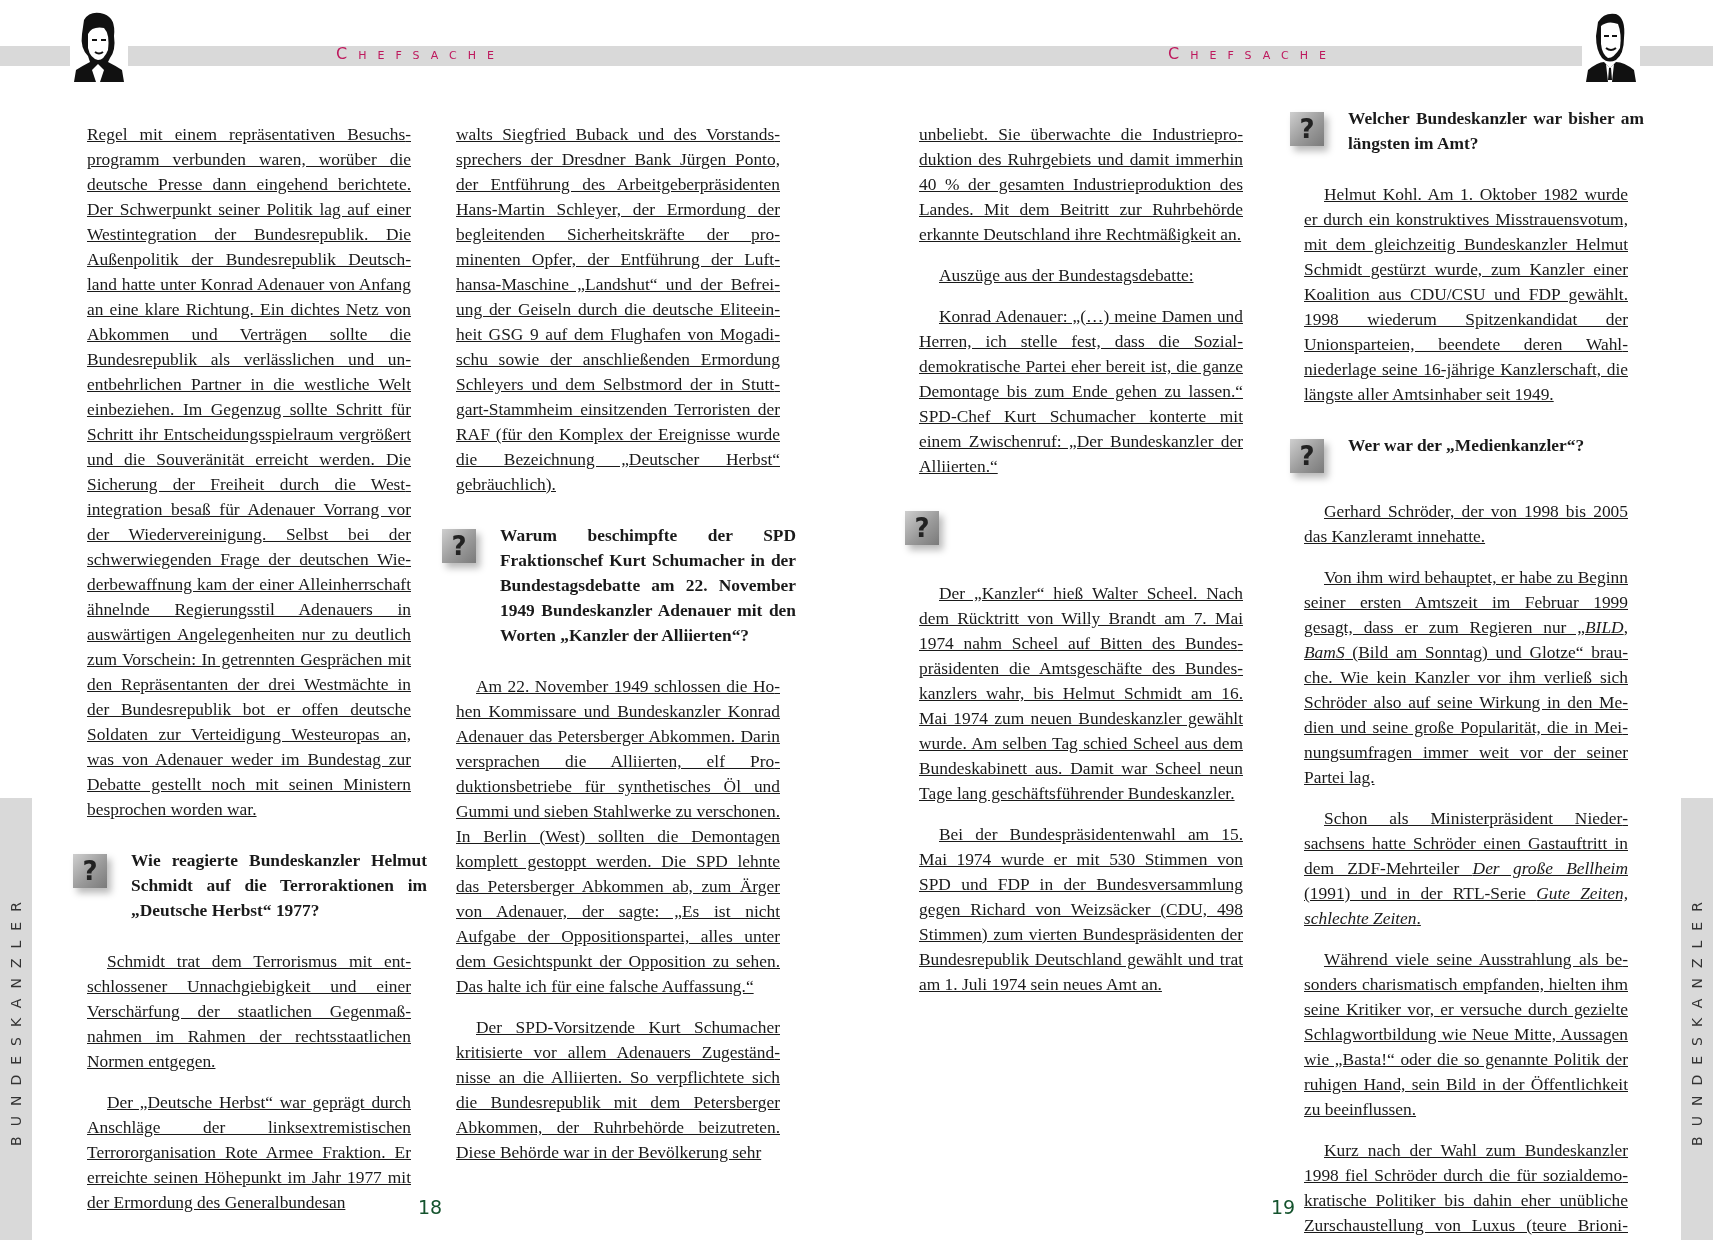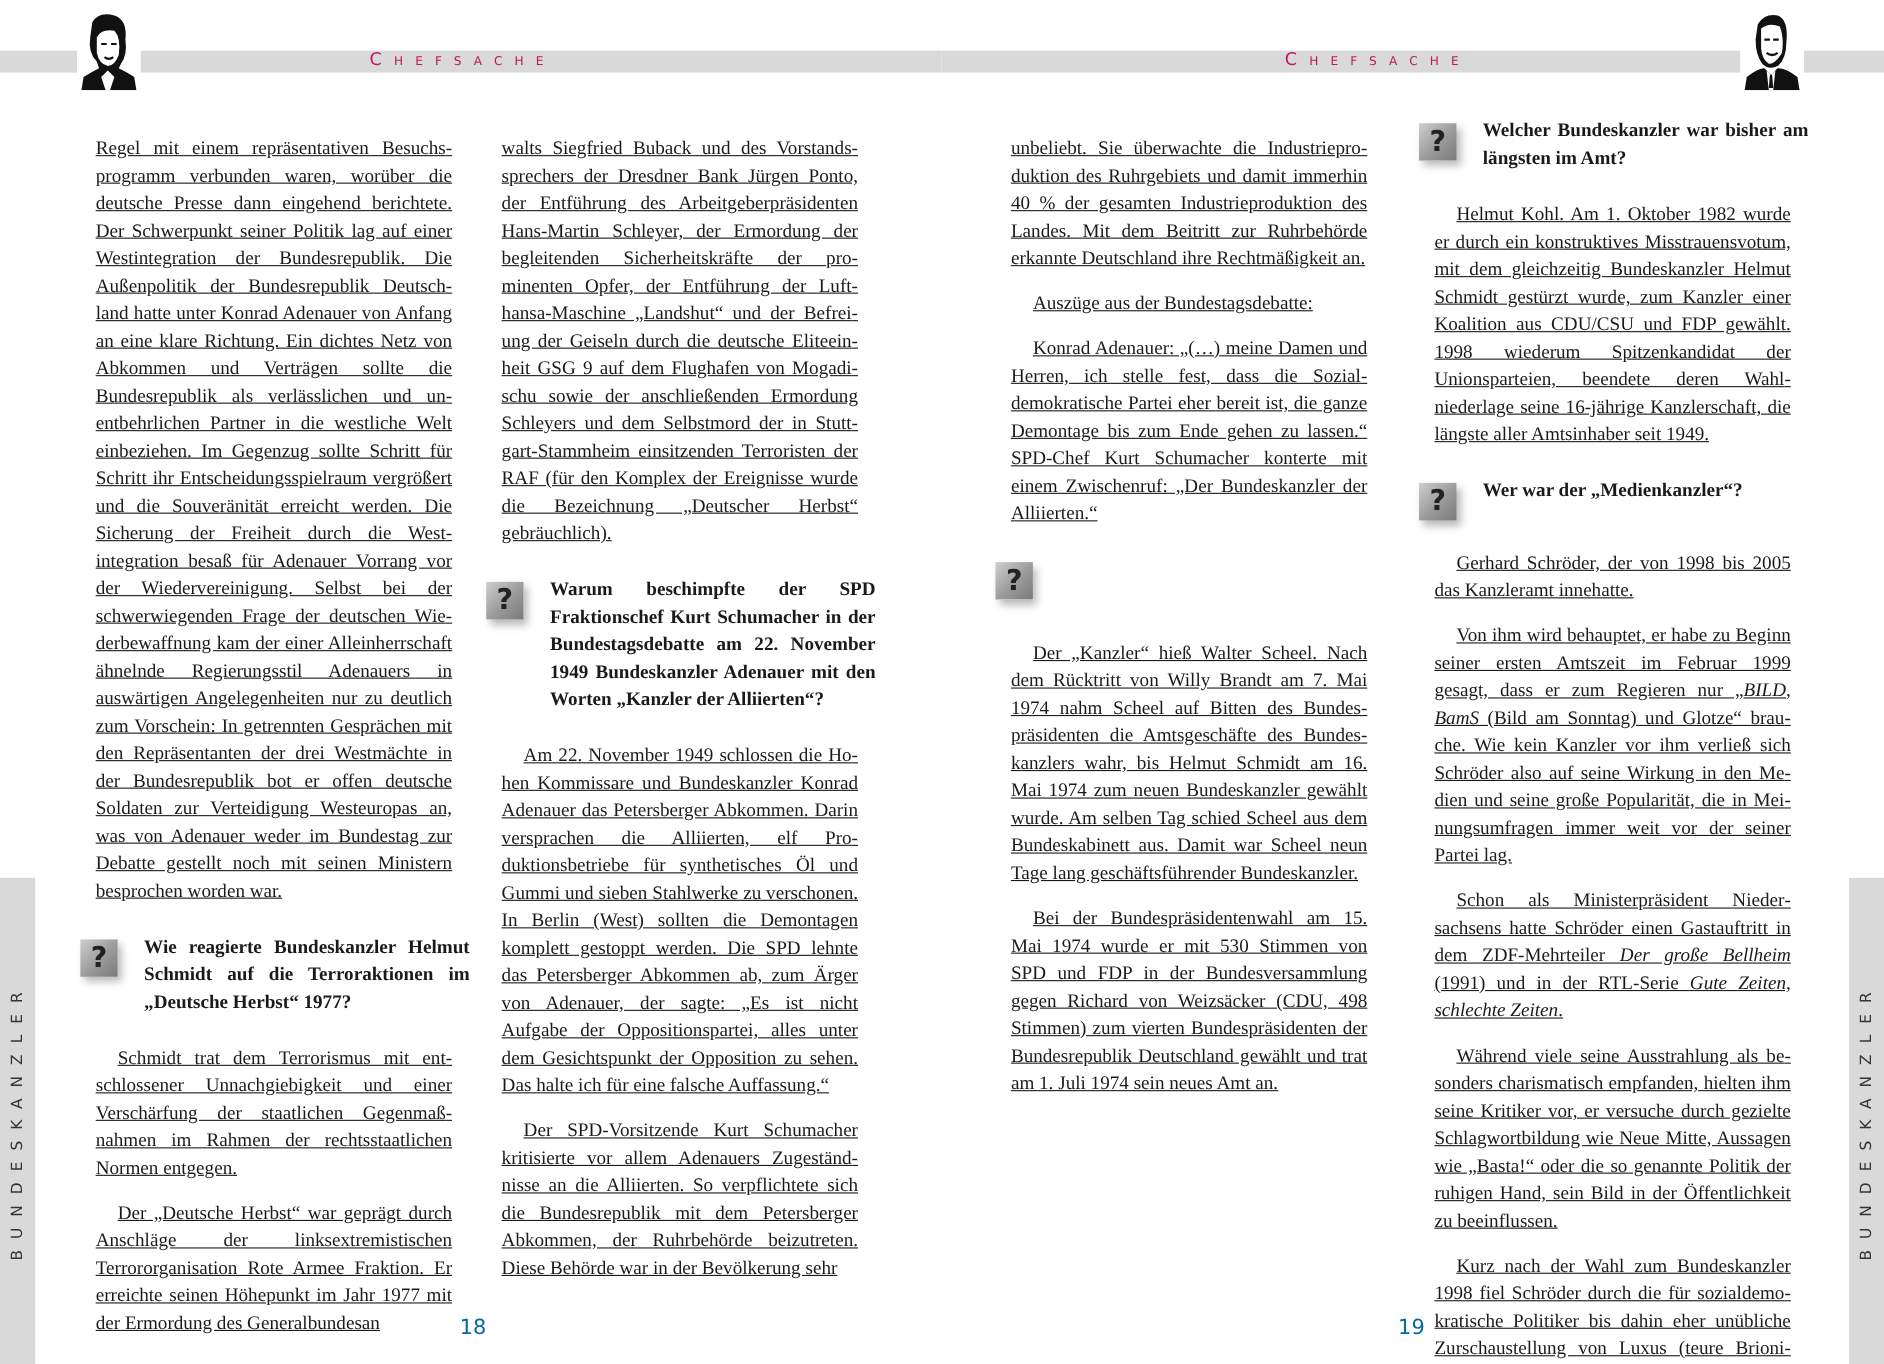--- a/index.html
+++ b/index.html
@@ -39,21 +39,21 @@
 
   .q-block { position:relative; margin:26px 0 26px 0; padding-left:60px; min-height:50px;
              font-weight:bold; font-size:17.4px; line-height:25px; }
   .q-icon { position:absolute; left:2px; top:6px; width:34px; height:34px;
             background:linear-gradient(135deg,#cfcfcf 0%,#9a9a9a 55%,#7a7a7a 100%);
             box-shadow:4px 5px 7px rgba(0,0,0,0.28); display:flex; align-items:center; justify-content:center;
             font-family:"DejaVu Sans","Liberation Sans",sans-serif; font-weight:bold; font-size:26px; color:#222; }
   em { font-style:italic; }
 
   .page-num { position:absolute; top:1196px; font-family:"DejaVu Sans","Liberation Sans",sans-serif;
-              font-size:19px; color:#0369a1; }
+              font-size:19px; color:#14532d; }
   .page.left .page-num { left:418px; }
   .page.right .page-num { left:415px;text-align:center; }
 </style>
 </head>
 <body>
 
 <div class="page left">
   <div class="header-band"></div>
   <div class="header-title">Chefsache</div>
   <div class="portrait">

